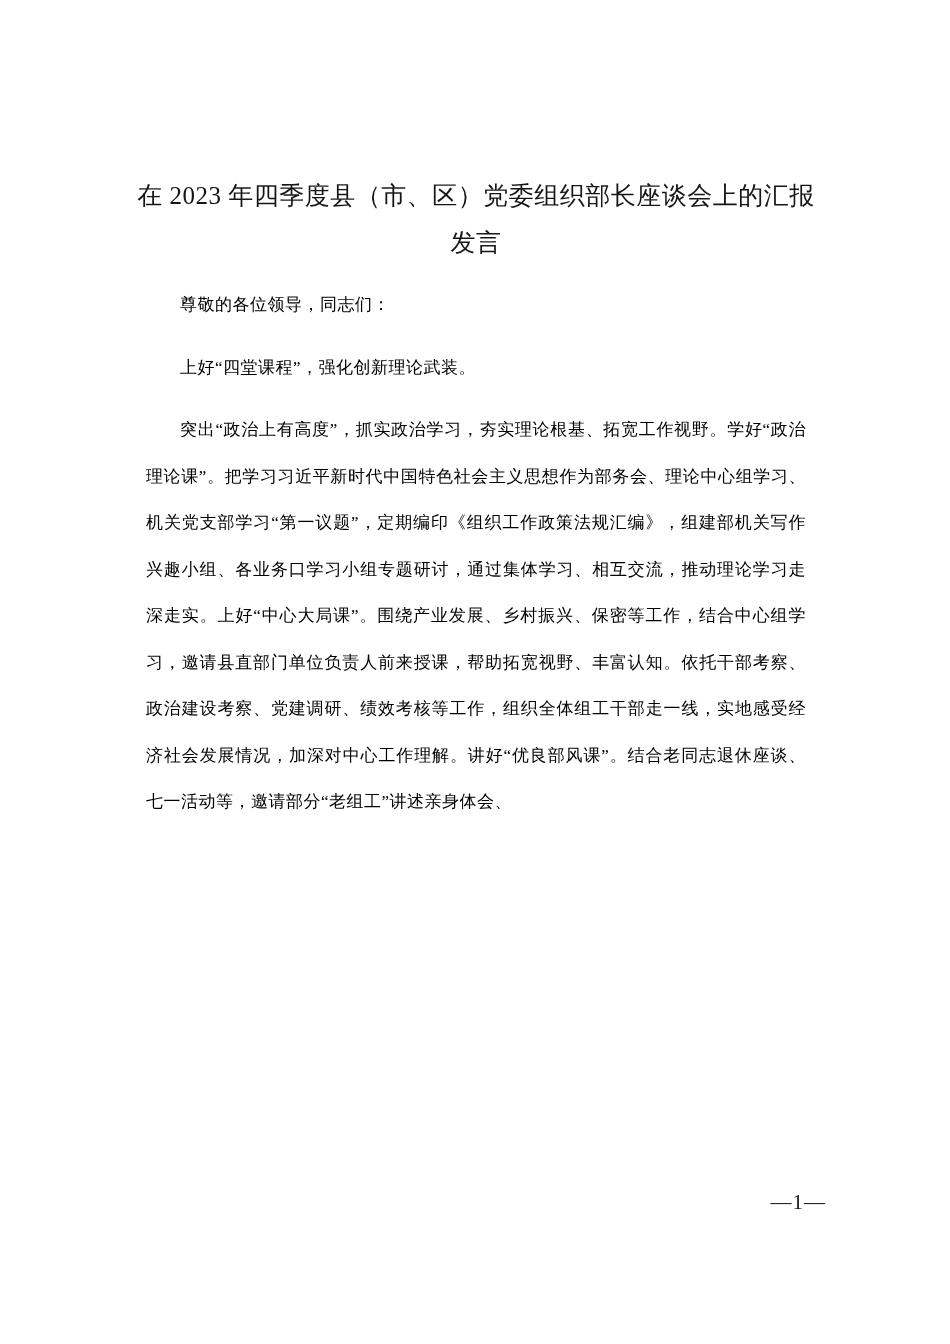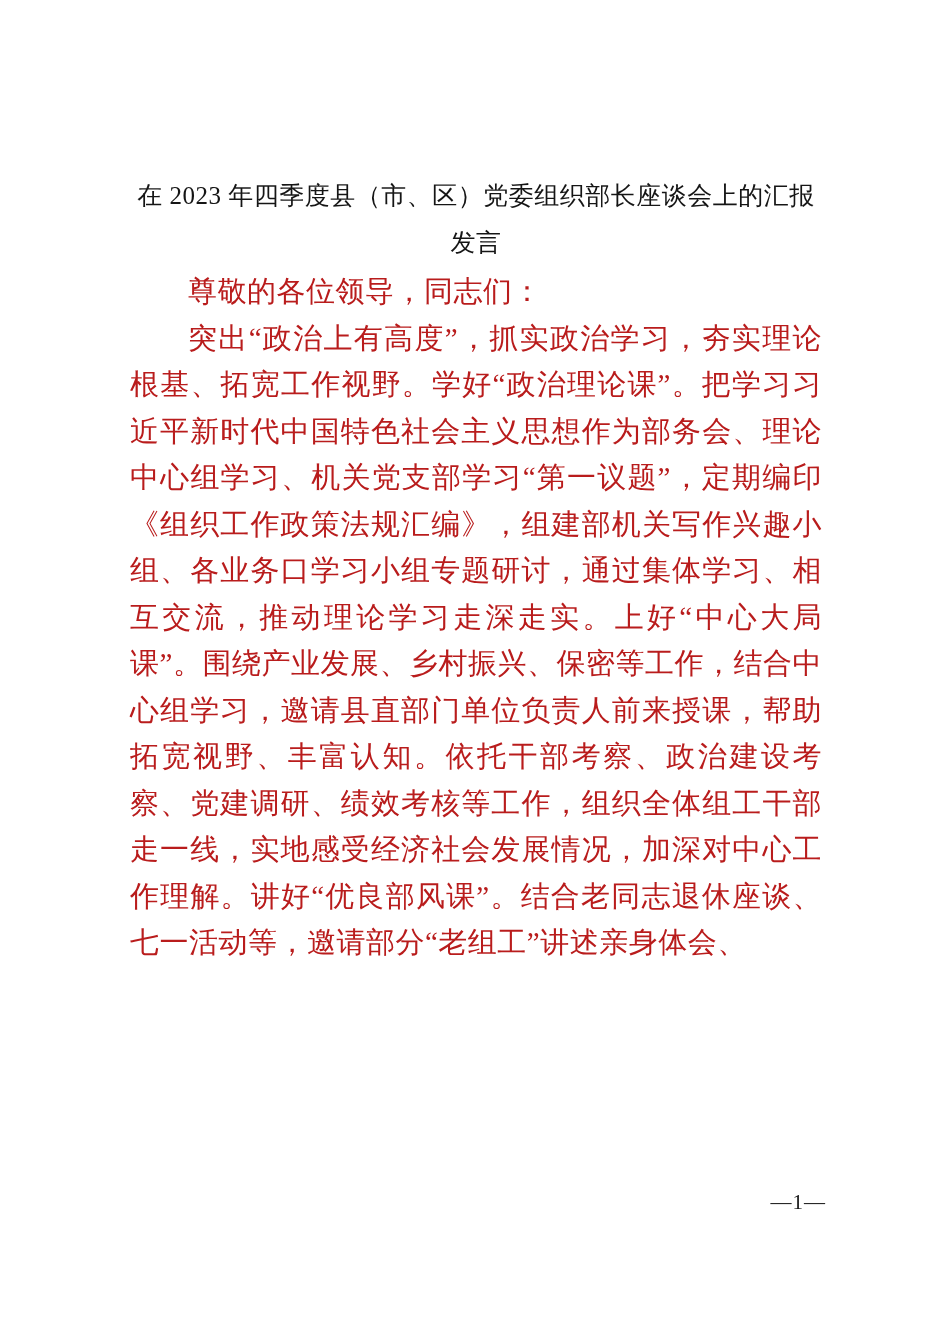--- a/index.html
+++ b/index.html
@@ -26,43 +26,44 @@
   .doc-title {
     margin: 0 0 2px 0;
     font-size: 25px;
     font-weight: 500;
     line-height: 47px;
     text-align: center;
     letter-spacing: 0.5px;
     color: #151515;
   }
   .para {
-    margin: 0;
-    font-size: 29px;
+    margin: 16px;
+    font-size: 17px;
     line-height: 46.5px;
     text-align: justify;
     text-justify: inter-ideograph;
     text-indent: 2em;
     letter-spacing: 0.5px;
-    color: #b91c1c;
+    color: #000000;
     word-break: break-all;
   }
   .page-number {
     position: absolute;
     top: 1190px;
     right: 140px;
     font-size: 21px;
     line-height: 24px;
     letter-spacing: 1px;
     color: #151515;
   }
 </style>
 </head>
 <body>
 
 <div class="page">
   <div class="content">
     <h1 class="doc-title">在 2023 年四季度县（市、区）党委组织部长座谈会上的汇报发言</h1>
     <p class="para">尊敬的各位领导，同志们：</p>
+    <p class="para">上好“四堂课程”，强化创新理论武装。</p>
     <p class="para">突出“政治上有高度”，抓实政治学习，夯实理论根基、拓宽工作视野。学好“政治理论课”。把学习习近平新时代中国特色社会主义思想作为部务会、理论中心组学习、机关党支部学习“第一议题”，定期编印《组织工作政策法规汇编》，组建部机关写作兴趣小组、各业务口学习小组专题研讨，通过集体学习、相互交流，推动理论学习走深走实。上好“中心大局课”。围绕产业发展、乡村振兴、保密等工作，结合中心组学习，邀请县直部门单位负责人前来授课，帮助拓宽视野、丰富认知。依托干部考察、政治建设考察、党建调研、绩效考核等工作，组织全体组工干部走一线，实地感受经济社会发展情况，加深对中心工作理解。讲好“优良部风课”。结合老同志退休座谈、七一活动等，邀请部分“老组工”讲述亲身体会、</p>
   </div>
   <div class="page-number">—1—</div>
 </div>
 
 </body></html>

